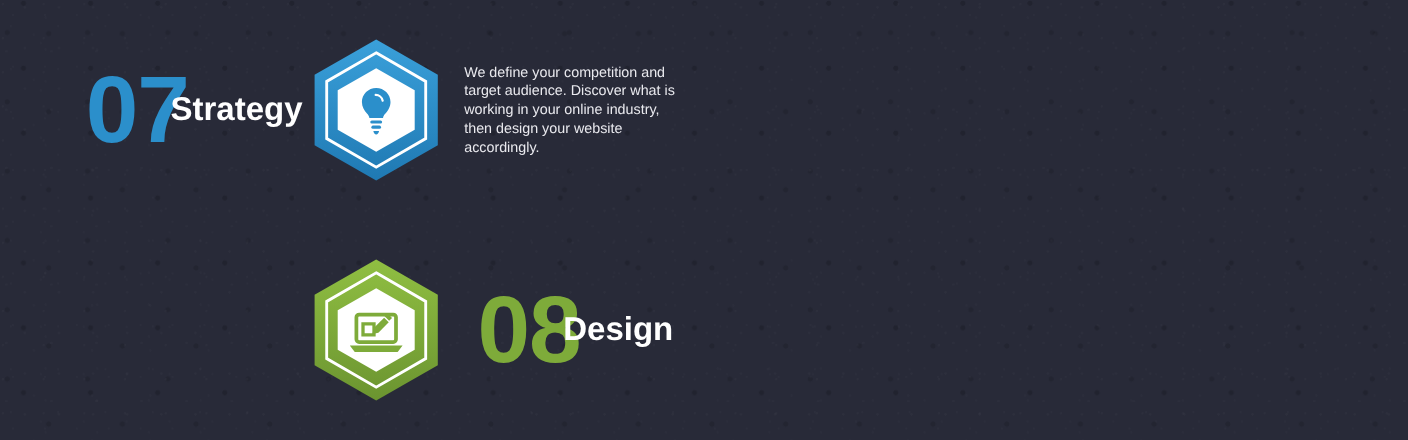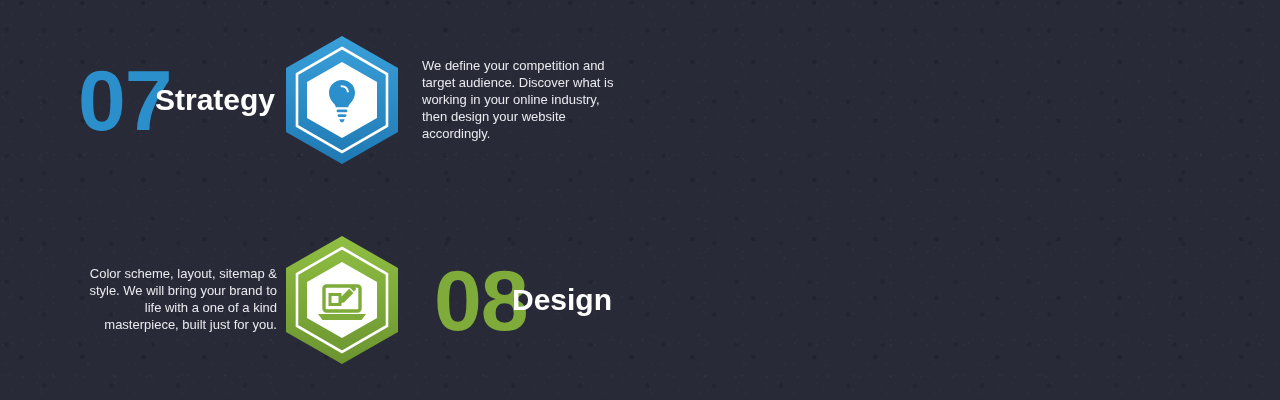--- a/index.html
+++ b/index.html
@@ -137,21 +137,20 @@
   </div>
 
   <div class="step layout-a s3">
     
     
     
     
   </div>
 
   <div class="step layout-b s2">
-    <div class="desc">Color scheme, layout, sitemap &amp; style. We will bring your brand to life with a one of a kind masterpiece, built just for you.</div>
     <div class="hexwrap">
       <svg viewBox="0 0 120 132" xmlns="http://www.w3.org/2000/svg">
         <defs>
           <linearGradient id="g2" x1="0" y1="0" x2="0" y2="1">
             <stop offset="0%" stop-color="#90bf42"></stop>
               <stop offset="100%" stop-color="#6b9430"></stop>
           </linearGradient>
         </defs>
         <polygon points="60,2 116,34 116,98 60,130 4,98 4,34" fill="url(#g2)"></polygon>
         <polygon points="60,14 105,40 105,92 60,118 15,92 15,40" fill="none" stroke="#ffffff" stroke-width="2.6"></polygon>

